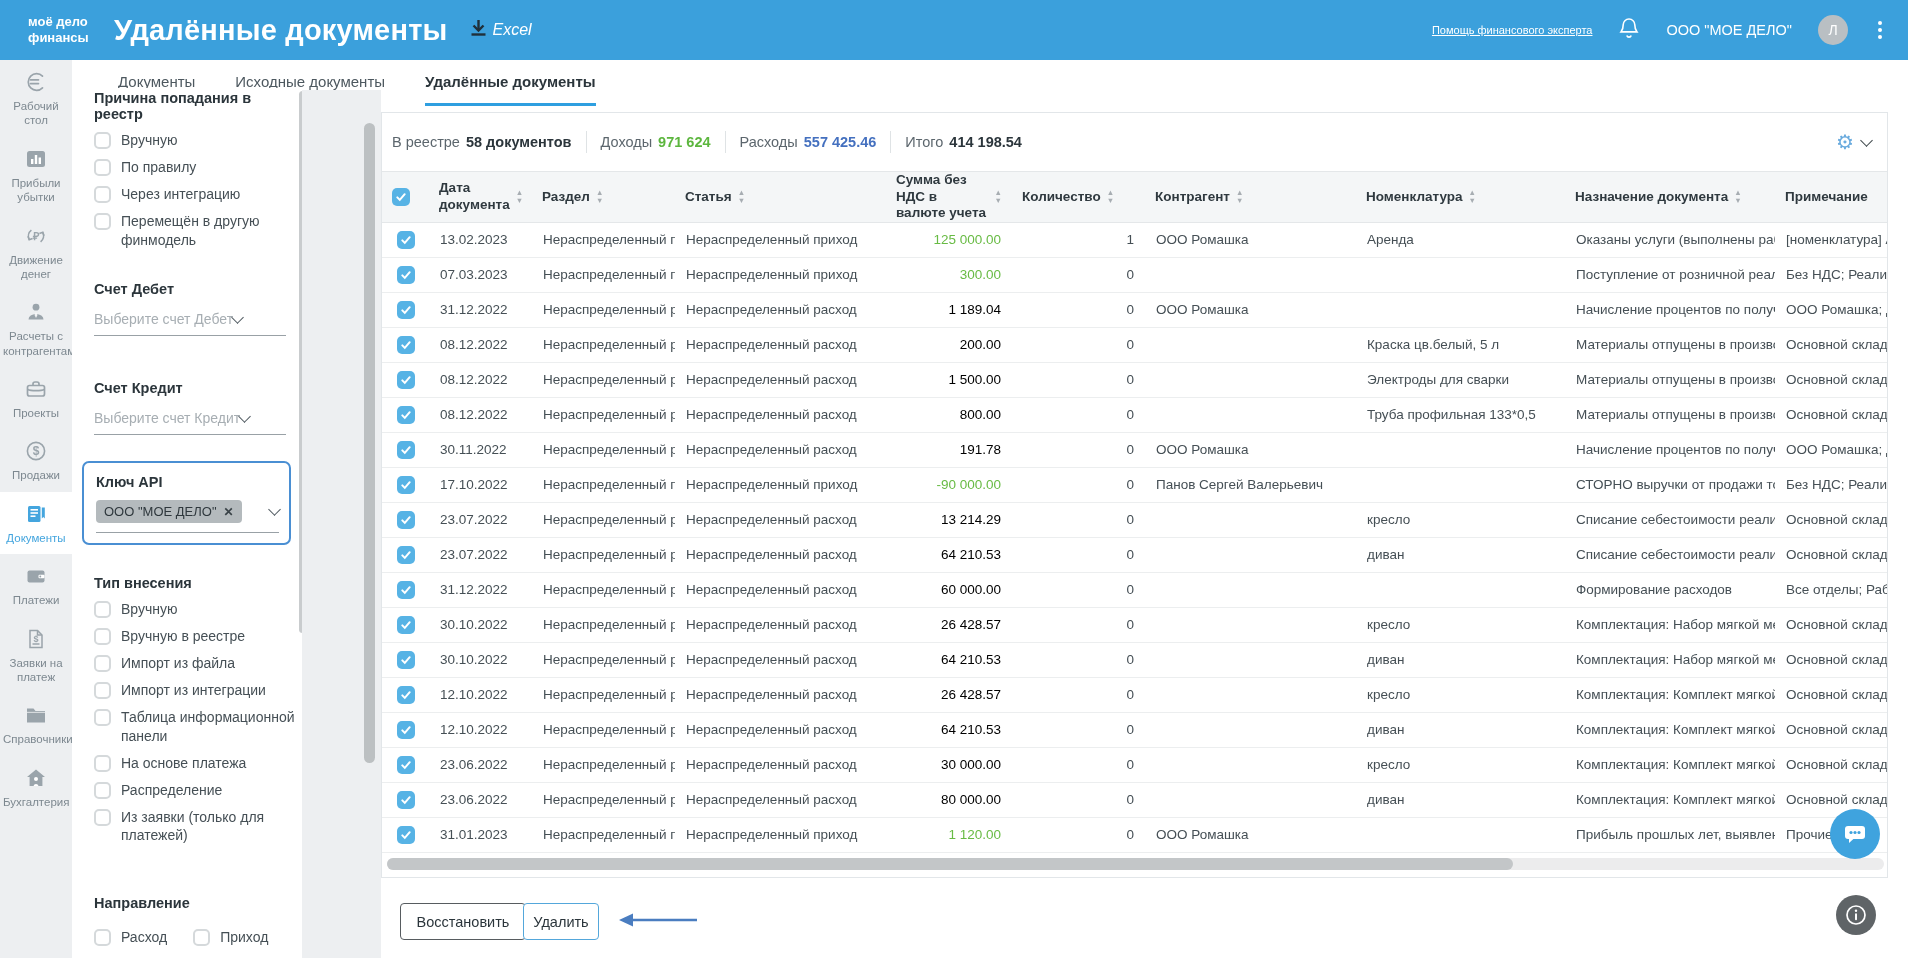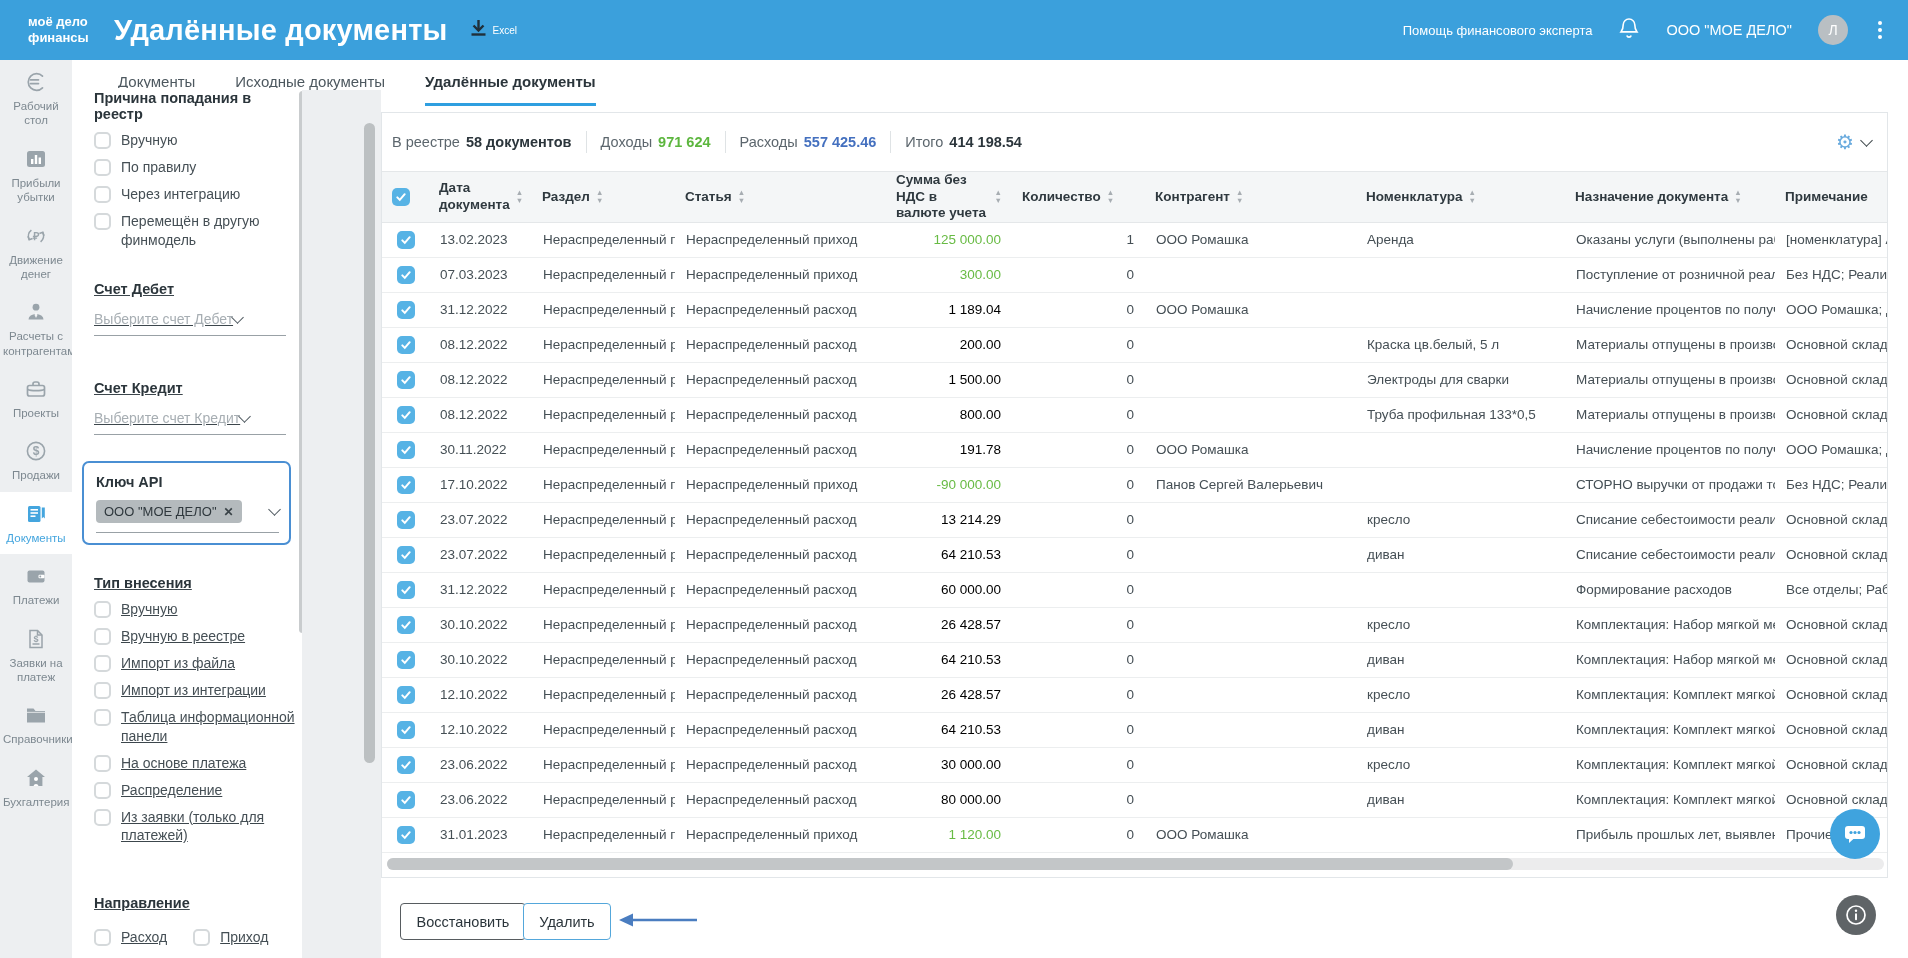--- a/index.html
+++ b/index.html
@@ -4,23 +4,23 @@
 <style>
   * { margin:0; padding:0; box-sizing:border-box; }
   html,body { width:1908px; height:958px; }
   body { position:relative; overflow:hidden; background:#fff; font-family:"Liberation Sans",sans-serif; color:#3c464c; }
 
   
   .top-header { position:absolute; left:0; top:0; width:1908px; height:60px; background:#3ba0dc; display:flex; align-items:center; color:#fff; }
   .logo { width:110px; padding-left:28px; font-size:13px; font-weight:bold; line-height:1.2; }
   .page-title { font-size:29px; font-weight:bold; margin-left:4px; letter-spacing:.2px; }
   .excel-btn { display:flex; align-items:center; gap:6px; margin-left:22px; cursor:pointer; }
-  .excel-btn .lbl { font-size:10px; }
+  .excel-btn .lbl { font-size:16px;font-style:italic; }
   .hdr-right { margin-left:auto; display:flex; align-items:center; gap:26px; padding-right:22px; }
-  .help-link { font-size:13px; cursor:pointer; }
+  .help-link { font-size:11px; cursor:pointer;text-decoration:underline; }
   .company { font-size:14.5px; }
   .avatar { width:30px; height:30px; border-radius:50%; background:#b9bfc3; color:#fff; font-size:14px; display:flex; align-items:center; justify-content:center; }
   .kebab { display:flex; flex-direction:column; gap:3px; padding:4px; cursor:pointer; }
   .kebab i { width:4px; height:4px; border-radius:50%; background:#fff; }
 
   
   .app-sidebar { position:absolute; left:0; top:60px; width:72px; bottom:0; background:#edeff1; }
   .side-item { padding:10px 3px 9px; text-align:center; font-size:11.5px; line-height:1.25; color:#7d8890; cursor:pointer; }
   .side-item .icon { display:block; height:26px; margin-bottom:3px; }
   .side-item svg { width:24px; height:24px; }
@@ -29,21 +29,21 @@
   
   .tabs-row { position:absolute; left:72px; top:60px; right:0; height:46px; background:#fff; display:flex; align-items:stretch; padding-left:46px; gap:40px; }
   .tab { display:flex; align-items:center; font-size:15px; color:#4d585f; border-bottom:3px solid transparent; cursor:pointer; }
   .tab.active { color:#2b353b; font-weight:bold; border-bottom-color:#2e9fe0; }
 
   
   .filter-panel { position:absolute; left:72px; top:88px; width:230px; bottom:0; background:#fff; padding:2px 0 0 22px; font-size:14px; }
   .f-title { font-size:14.5px; font-weight:bold; color:#2b353b; margin-bottom:9px; }
   .cb-row { display:flex; align-items:flex-start; gap:10px; margin:8px 0; line-height:1.35; color:#454f55; cursor:pointer; }
   .cb { flex:0 0 auto; width:17px; height:17px; border:2px solid #d5d9db; border-radius:5px; background:#fff; margin-top:1px; }
-  .f-section { margin-top:32px;text-decoration:underline; }
+  .f-section { margin-top:32px; }
   .f-select { margin-top:14px; width:192px; border-bottom:1px solid #99a1a6; padding-bottom:8px; display:flex; align-items:center; cursor:pointer; }
   .f-select .ph { color:#a7aeb3; }
   .chev { width:9px; height:9px; border-right:1.8px solid #4d575e; border-bottom:1.8px solid #4d575e; transform:rotate(45deg); margin-top:-4px; }
   .api-box { margin-top:26px; margin-left:-12px; width:209px; border:2px solid #4a8fd3; border-radius:7px; padding:11px 10px 10px 12px; }
   .api-box .f-title { margin-bottom:10px; }
   .tag-row { display:flex; align-items:center; justify-content:space-between; border-bottom:1px solid #99a1a6; padding-bottom:9px; }
   .tag { background:#b4babd; border-radius:4px; padding:4px 8px; font-size:13px; color:#2f383d; display:inline-flex; align-items:center; gap:7px; }
   .tag .x { font-size:12px; font-weight:bold; color:#394247; cursor:pointer; }
   .dir-opts { display:flex; gap:26px; }
 
@@ -74,21 +74,21 @@
   .td.amount.expense { color:#000000; }
   .tbl-cb { width:18px; height:18px; border-radius:5px; background:#57b3e5; display:flex; align-items:center; justify-content:center; cursor:pointer; }
   .tbl-cb svg { width:12px; height:12px; }
 
   .h-scrollbar { position:absolute; left:5px; bottom:7px; width:1497px; height:12px; background:#ececed; border-radius:6px; }
   .h-thumb { position:absolute; left:0; top:0; height:12px; width:1126px; background:#c3c6c8; border-radius:6px; }
 
   
   .btn { position:absolute; top:903px; height:37px; background:#fff; border-radius:4px; font-size:14.5px; color:#2b353b; display:flex; align-items:center; justify-content:center; cursor:pointer; font-family:inherit; }
   .btn-restore { left:400px; width:126px; border:1px solid #575c60; }
-  .btn-delete { left:523px; width:88px; border:1px solid #54a7db; }
+  .btn-delete { left:523px; width:76px; border:1px solid #54a7db; }
   .annot-arrow { position:absolute; left:617px; top:911px; }
 
   .fab { position:absolute; border-radius:50%; display:flex; align-items:center; justify-content:center; cursor:pointer; }
   .fab-chat { left:1830px; top:809px; width:50px; height:50px; background:#3fa3de; }
   .fab-info { left:1836px; top:895px; width:40px; height:40px; background:#5f6467; }
 </style>
 </head>
 <body>
 
 <div class="top-header">

